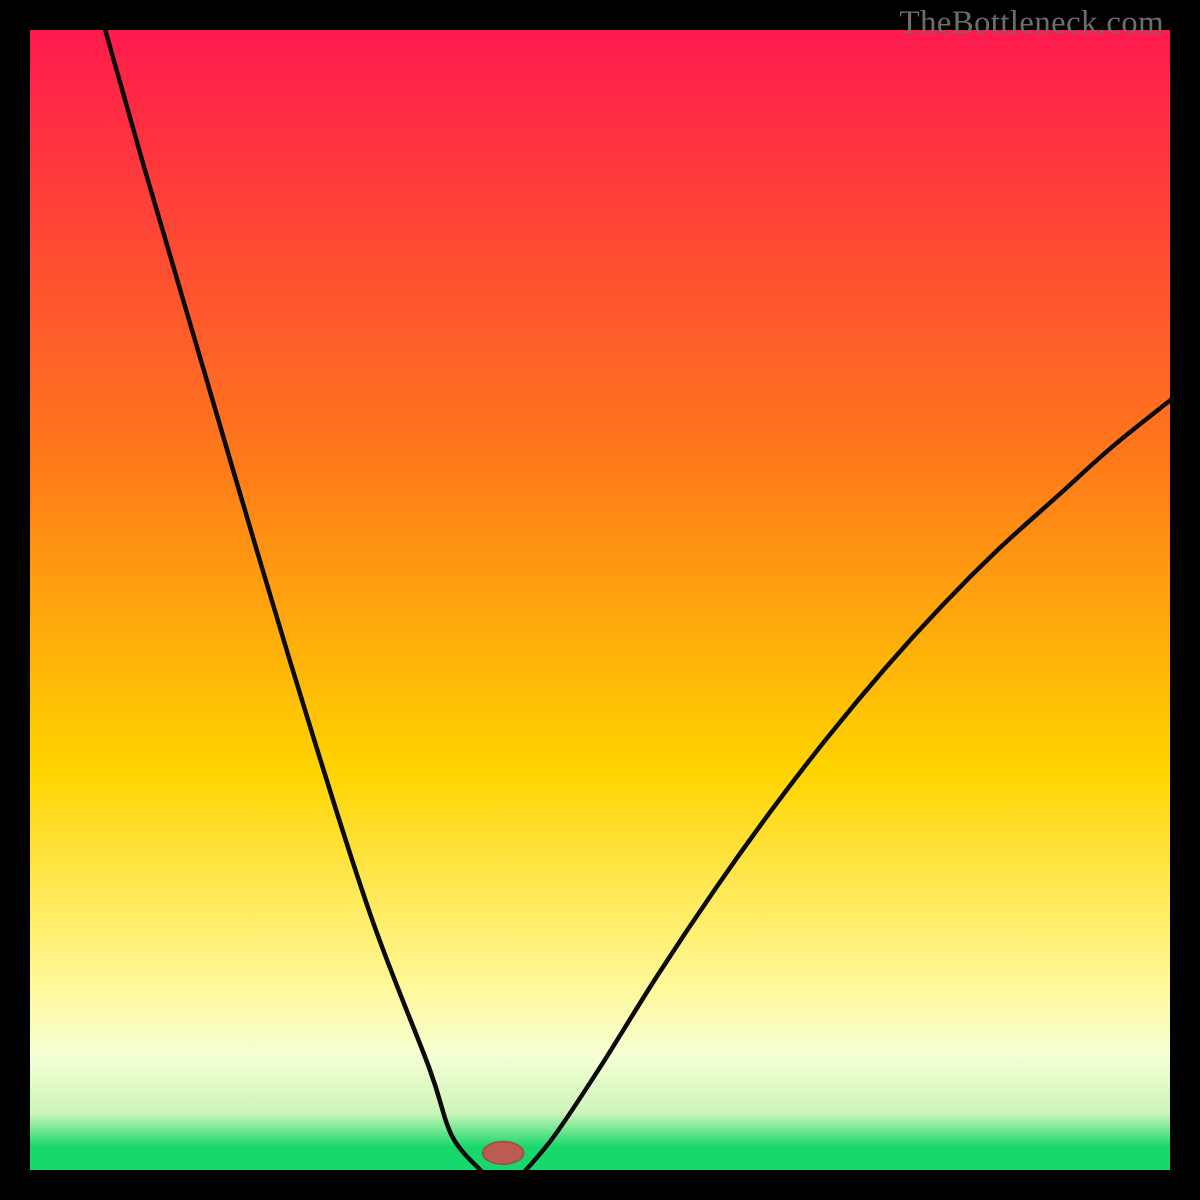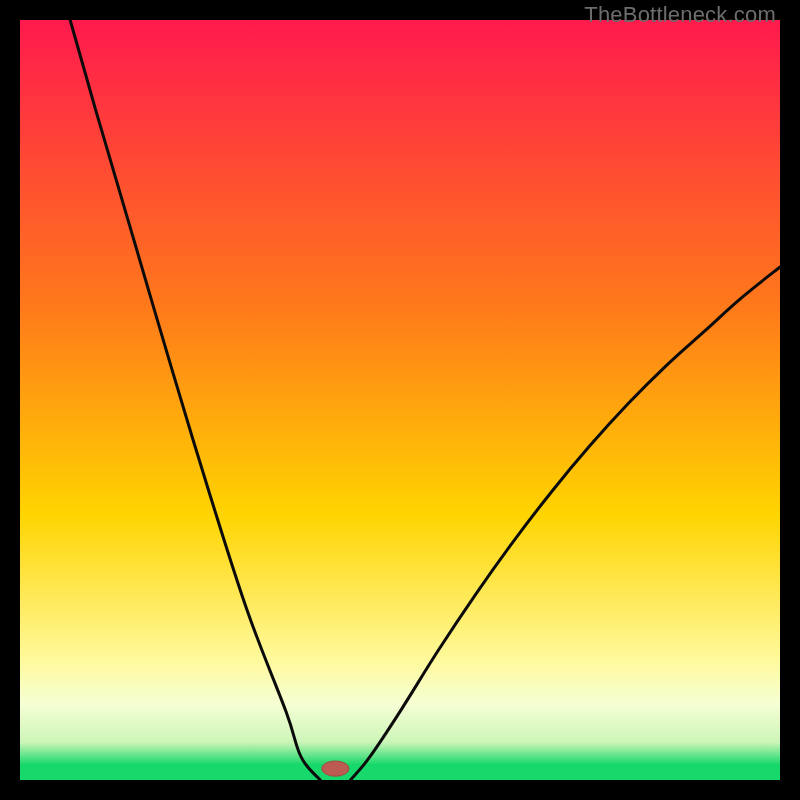--- a/index.html
+++ b/index.html
@@ -9,20 +9,21 @@
     height: 800px;
     background: #000;
     overflow: hidden;
     font-family: Arial, Helvetica, sans-serif;
   }
   .frame {
     position: absolute;
     left: 0; top: 0;
     width: 800px; height: 800px;
     background: #000;
+    font-family: Liberation Serif, serif;
   }
   .plot {
     position: absolute;
     left: 20px;
     top: 20px;
     width: 760px;
     height: 760px;
     overflow: hidden;
   }
   .watermark {

